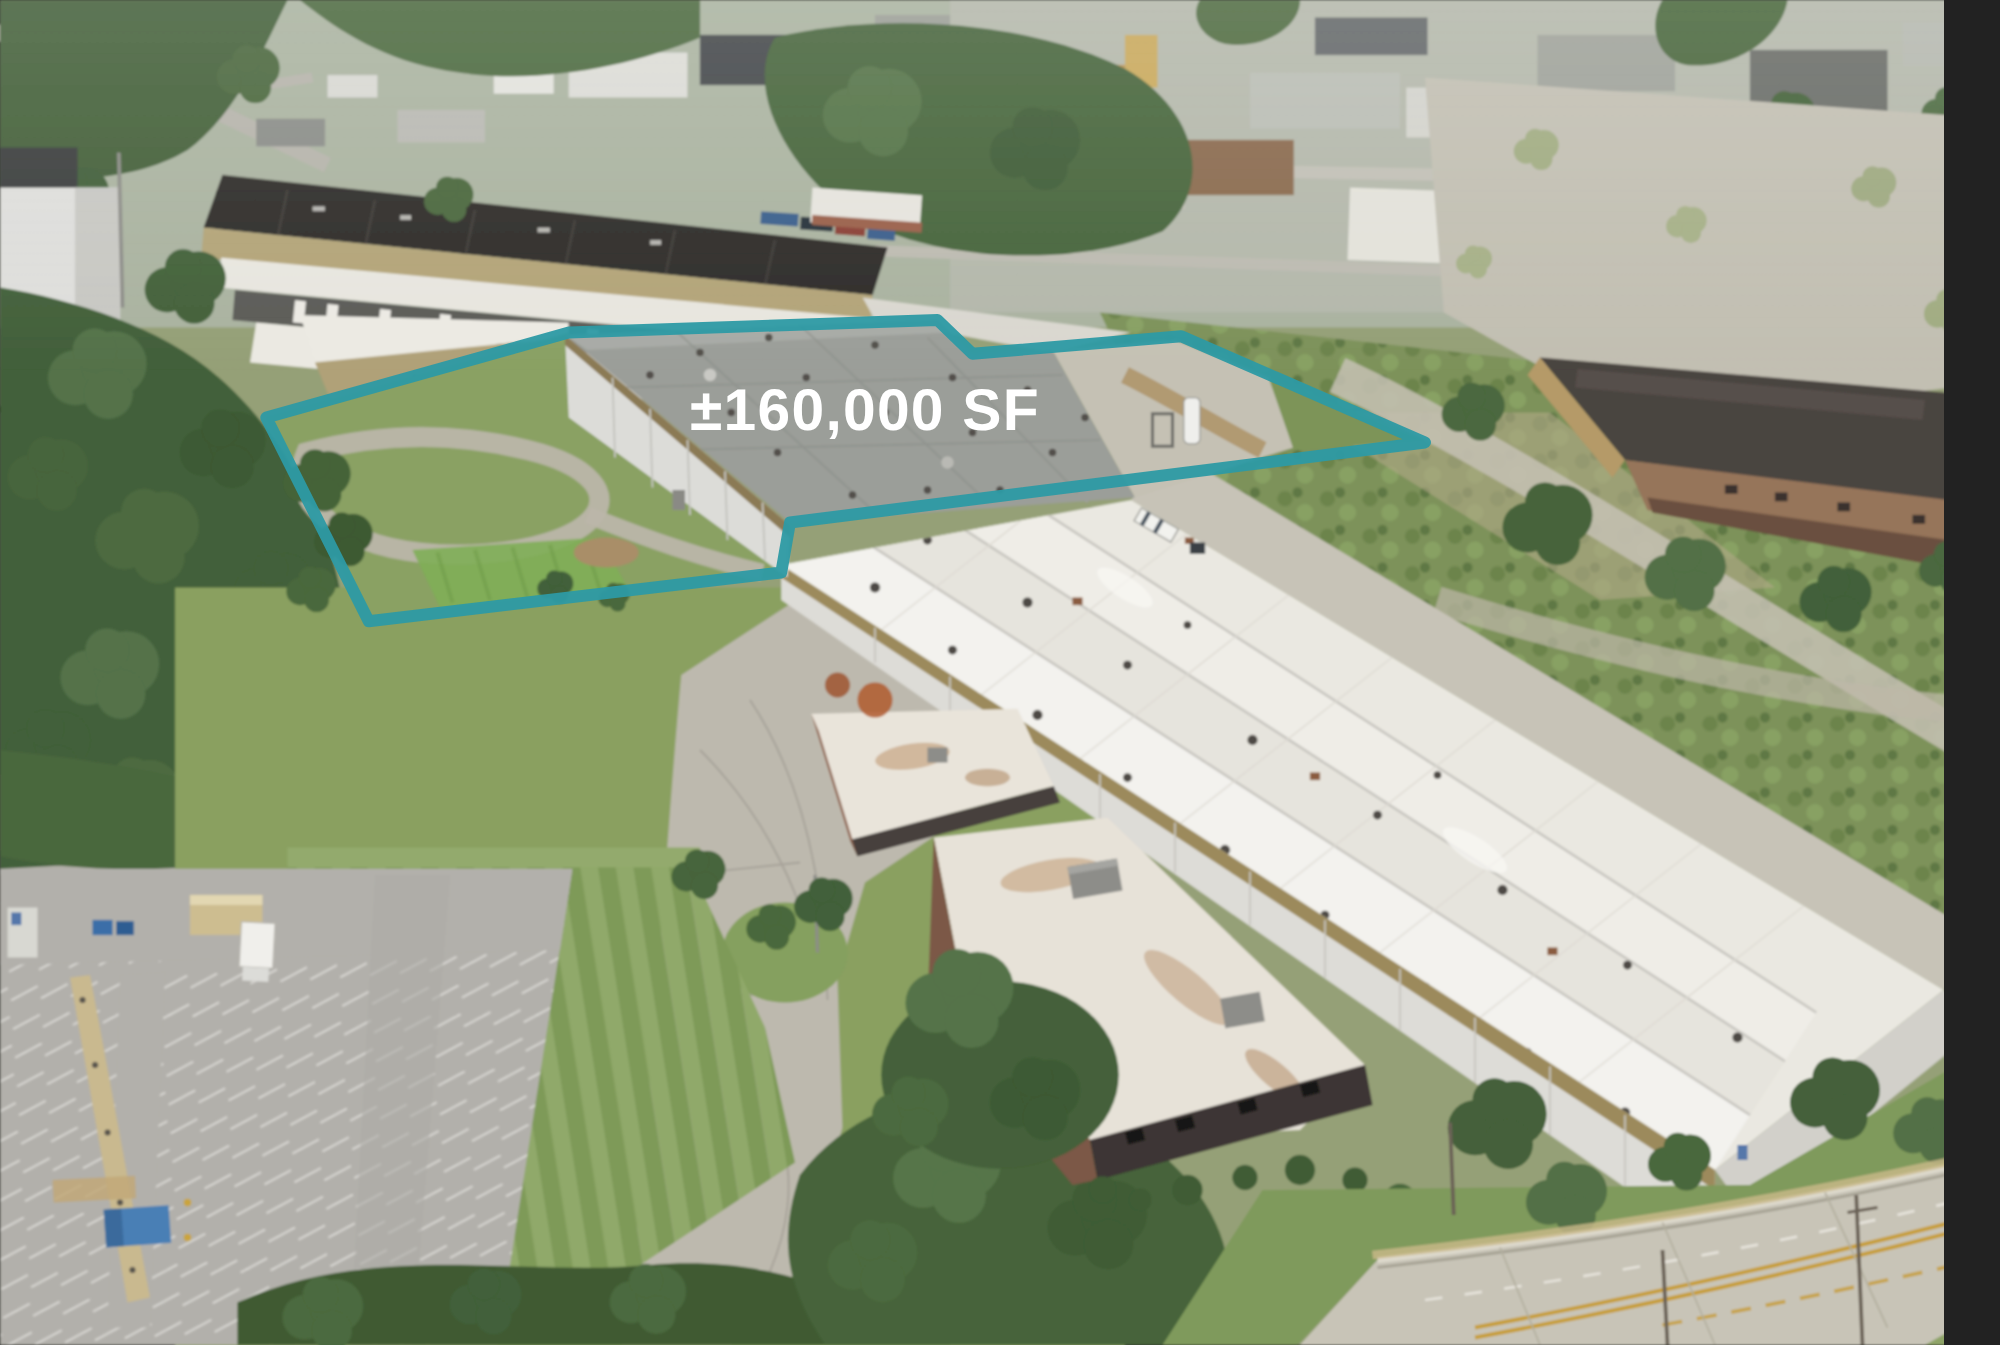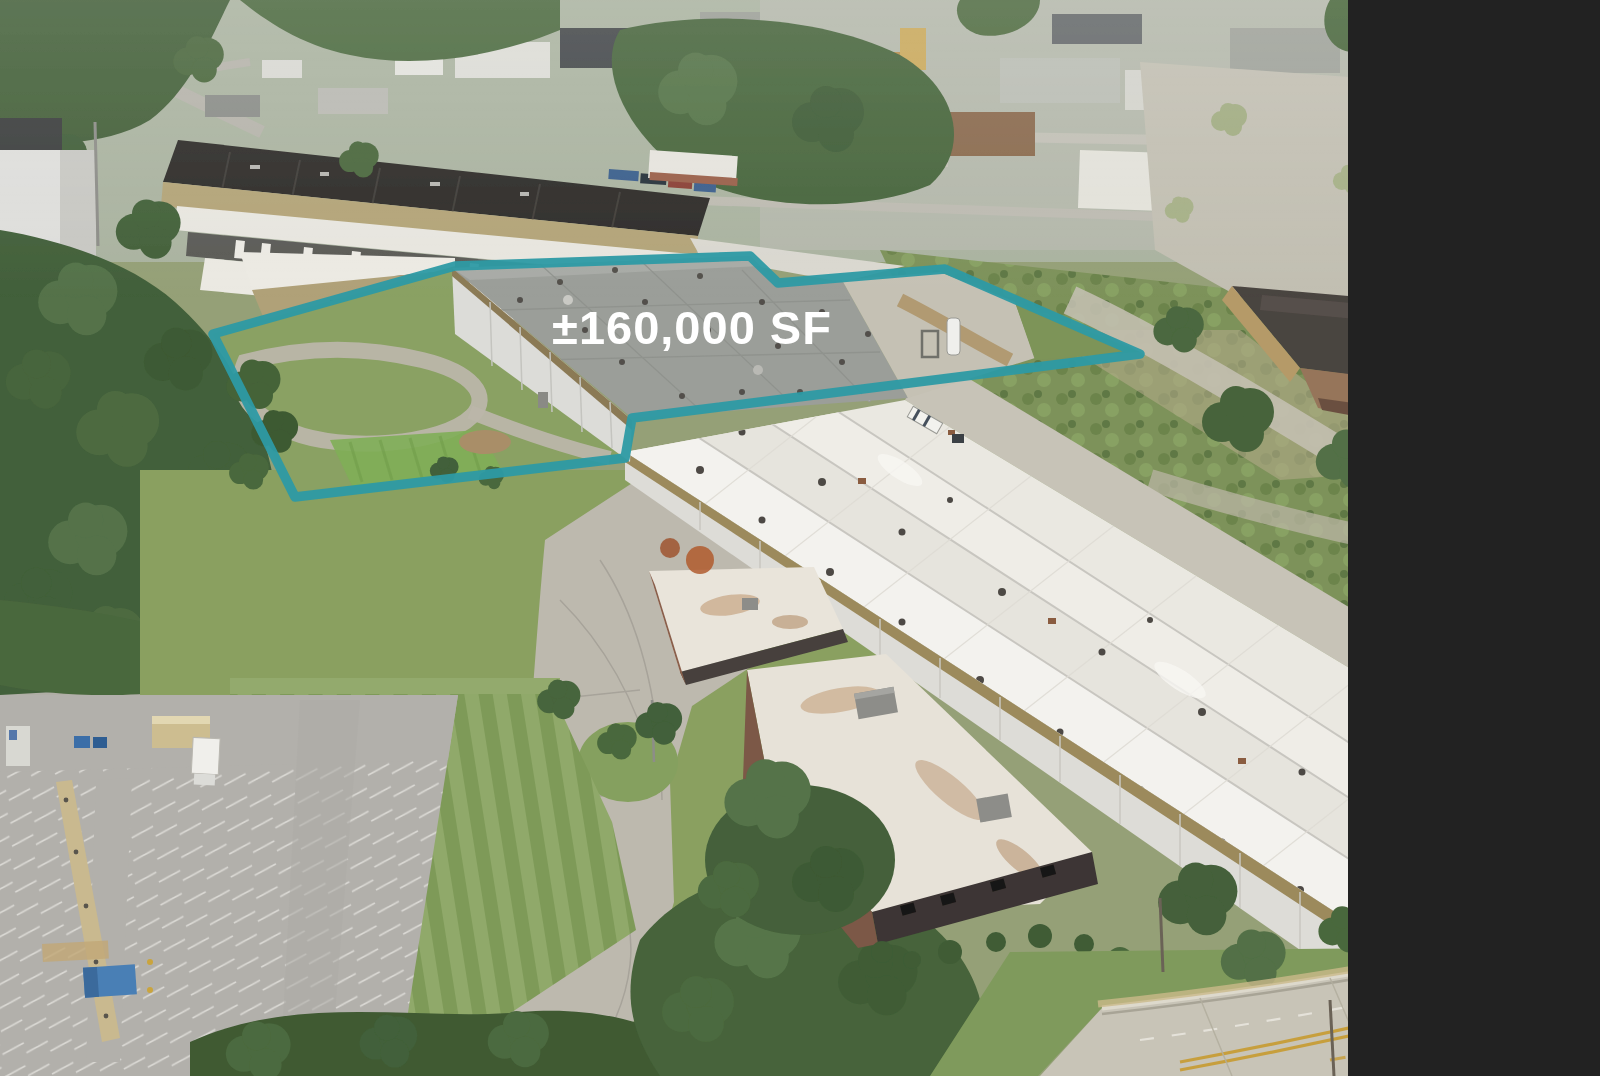--- a/index.html
+++ b/index.html
@@ -1,16 +1,16 @@
 <!DOCTYPE html>
 <html><head>
 <meta charset="utf-8">
 <style>
   html,body{margin:0;padding:0;background:#222;}
-  #stage{position:relative;width:1348px;height:1076px;overflow:hidden;
+  #stage{position:relative;width:1555px;height:1076px;overflow:hidden;
          font-family:"Liberation Sans", sans-serif;}
   svg{display:block;}
   .lbl{font-family:"Liberation Sans","DejaVu Sans",sans-serif;font-weight:bold;
        font-size:47px;letter-spacing:1px;}
 </style>
 </head>
 <body>
 
 <div id="stage">
 <svg width="1600" height="1076" viewBox="0 0 1600 1076" xmlns="http://www.w3.org/2000/svg">

